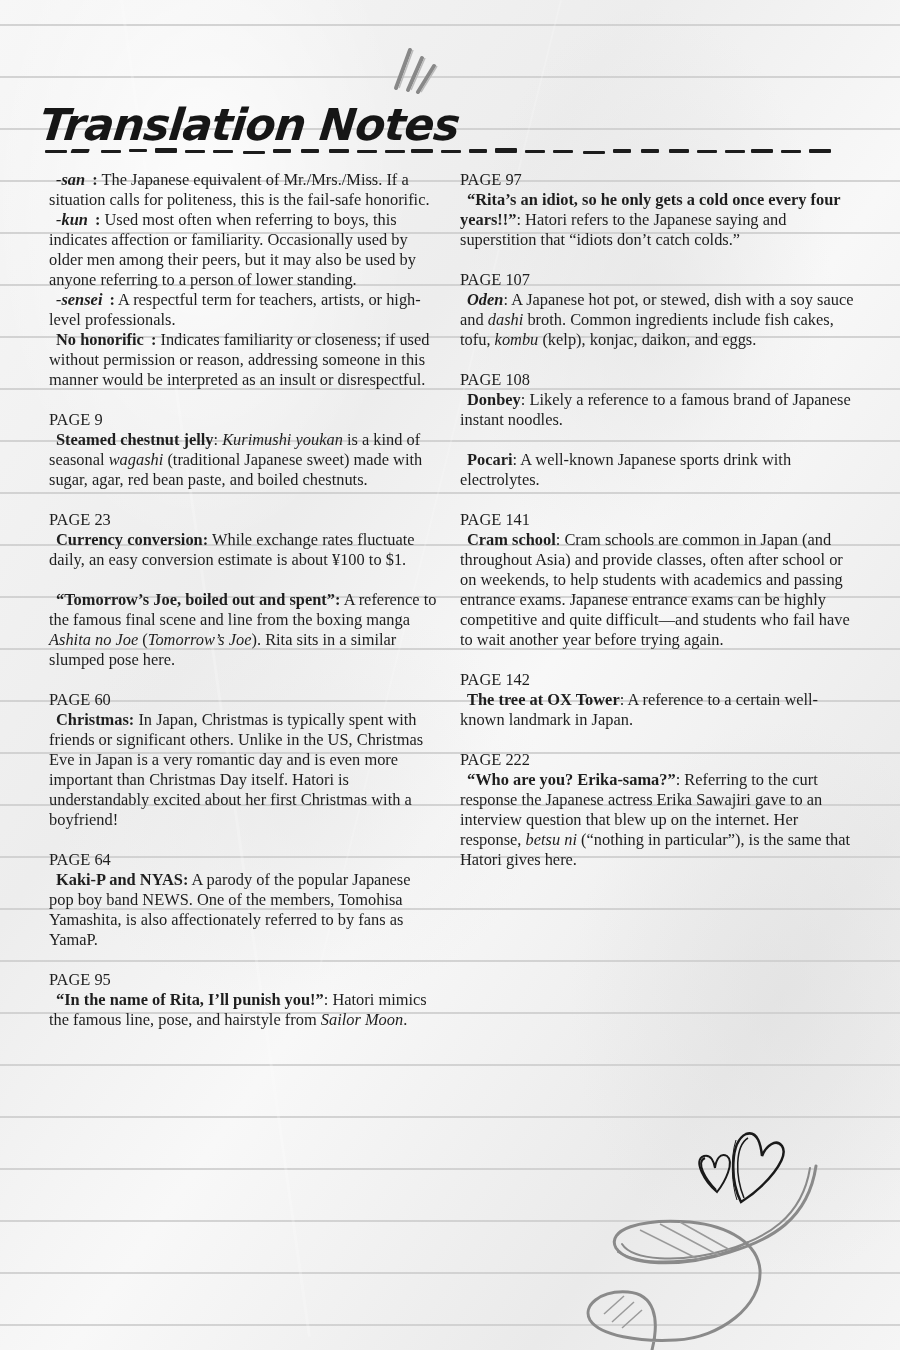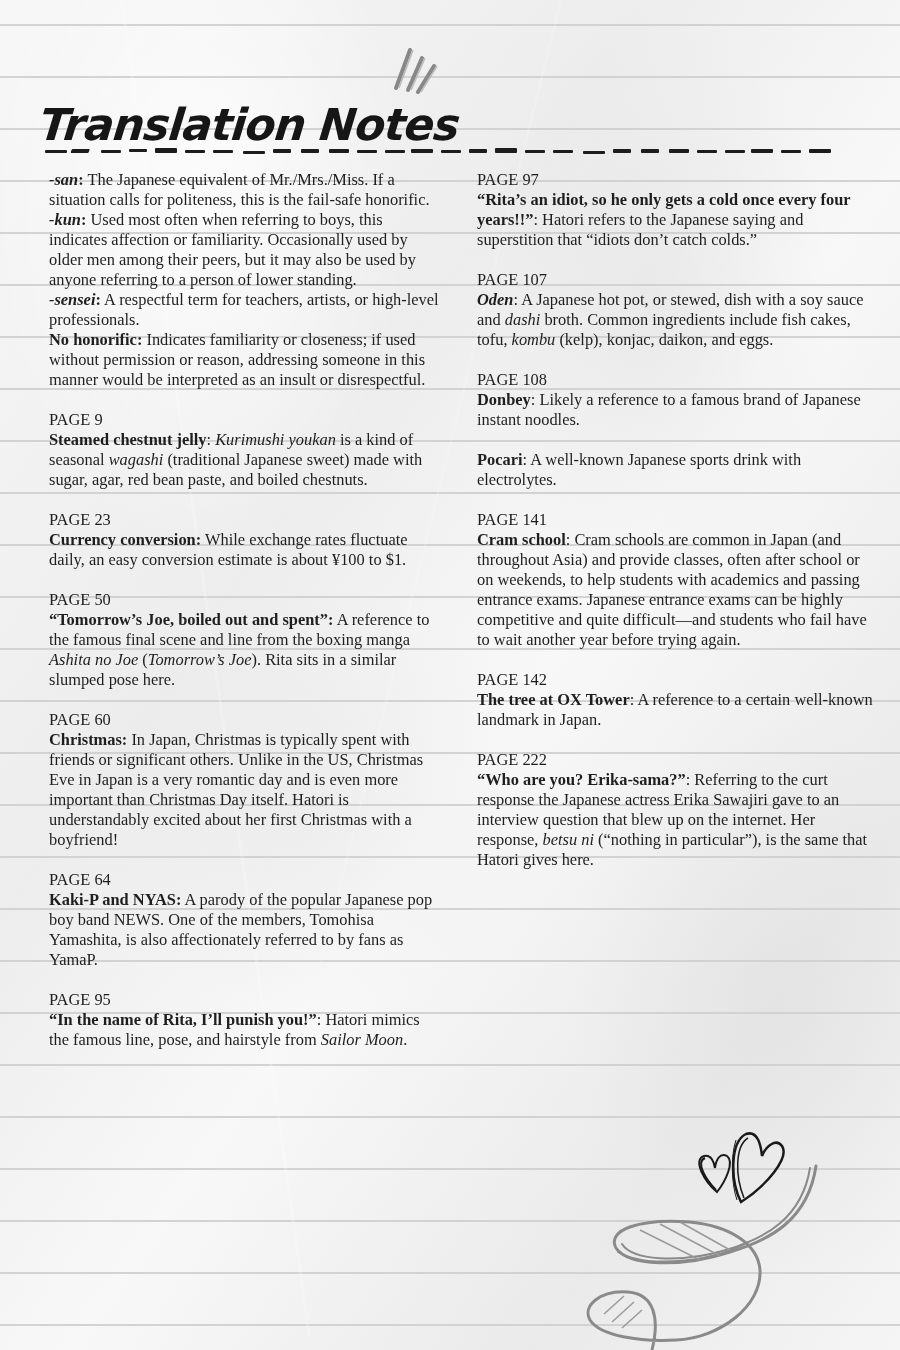--- a/index.html
+++ b/index.html
@@ -36,25 +36,25 @@
     }
     .title-accent { position: absolute; left: 388px; top: 44px; }
 
     .dash-rule { position: absolute; left: 45px; top: 146px; width: 790px; height: 10px; }
 
     .col {
       position: absolute; top: 170px;
       font-size: 16.4px; line-height: 20px;
     }
     .col.left { left: 49px; width: 390px; }
-    .col.right { left: 477px; width: 400px; }
+    .col.right { left: 460px; width: 400px; }
     .entry { margin: 0 0 20px 0; }
     .entry.tight { margin-bottom: 0; }
     .page-label { display: block; }
-    .term { font-weight: bold; }
+    .term { font-weight: bold; margin-left: 7px; }
     .term.italic { font-style: italic; }
     .it { font-style: italic; }
 
     .doodle { position: absolute; left: 580px; top: 1110px; }
   </style>
 </head>
 <body>
 
 <div class="paper"></div>
 <div class="ruled"></div>
@@ -118,21 +118,21 @@
   </div>
   <div class="entry tight">
     <span class="term italic">-sensei</span><span class="term">:</span><span> A respectful term for teachers, artists, or high-level professionals.</span>
   </div>
   <div class="entry">
     <span class="term">No honorific</span><span class="term">:</span><span> Indicates familiarity or closeness; if used without permission or reason, addressing someone in this manner would be interpreted as an insult or disrespectful.</span>
   </div>
 
   <div class="entry note"><span class="page-label">PAGE 9</span><span class="term">Steamed chestnut jelly</span><span>: </span><span class="it">Kurimushi youkan</span><span> is a kind of seasonal </span><span class="it">wagashi</span><span> (traditional Japanese sweet) made with sugar, agar, red bean paste, and boiled chestnuts.</span></div>
   <div class="entry note"><span class="page-label">PAGE 23</span><span class="term">Currency conversion:</span><span> While exchange rates fluctuate daily, an easy conversion estimate is about ¥100 to $1.</span></div>
-  <div class="entry note"><span class="page-label">PAGE 50</span><span class="term">“Tomorrow’s Joe, boiled out and spent”:</span><span> A reference to the famous final scene and line from the boxing manga </span><span class="it">Ashita no Joe</span><span> (</span><span class="it">Tomorrow’s Joe</span><span>). Rita sits in a similar slumped pose here.</span></div>
+  <div class="entry note"><span class="term">“Tomorrow’s Joe, boiled out and spent”:</span><span> A reference to the famous final scene and line from the boxing manga </span><span class="it">Ashita no Joe</span><span> (</span><span class="it">Tomorrow’s Joe</span><span>). Rita sits in a similar slumped pose here.</span></div>
   <div class="entry note"><span class="page-label">PAGE 60</span><span class="term">Christmas:</span><span> In Japan, Christmas is typically spent with friends or significant others. Unlike in the US, Christmas Eve in Japan is a very romantic day and is even more important than Christmas Day itself. Hatori is understandably excited about her first Christmas with a boyfriend!</span></div>
   <div class="entry note"><span class="page-label">PAGE 64</span><span class="term">Kaki-P and NYAS:</span><span> A parody of the popular Japanese pop boy band NEWS. One of the members, Tomohisa Yamashita, is also affectionately referred to by fans as YamaP.</span></div>
   <div class="entry note"><span class="page-label">PAGE 95</span><span class="term">“In the name of Rita, I’ll punish you!”</span><span>: Hatori mimics the famous line, pose, and hairstyle from </span><span class="it">Sailor Moon</span><span>.</span></div>
 </div>
 
 <div class="col right">
   <div class="entry note"><span class="page-label">PAGE 97</span><span class="term">“Rita’s an idiot, so he only gets a cold once every four years!!”</span><span>: Hatori refers to the Japanese saying and superstition that “idiots don’t catch colds.”</span></div>
   <div class="entry note"><span class="page-label">PAGE 107</span><span class="term italic">Oden</span><span>: A Japanese hot pot, or stewed, dish with a soy sauce and </span><span class="it">dashi</span><span> broth. Common ingredients include fish cakes, tofu, </span><span class="it">kombu</span><span> (kelp), konjac, daikon, and eggs.</span></div>
   <div class="entry note"><span class="page-label">PAGE 108</span><span class="term">Donbey</span><span>: Likely a reference to a famous brand of Japanese instant noodles.</span></div>
   <div class="entry note"><span class="term">Pocari</span><span>: A well-known Japanese sports drink with electrolytes.</span></div>

